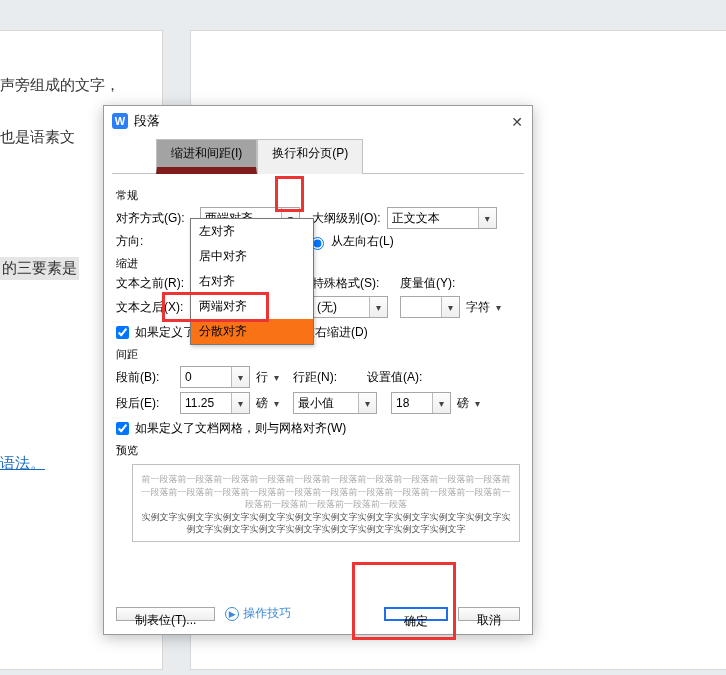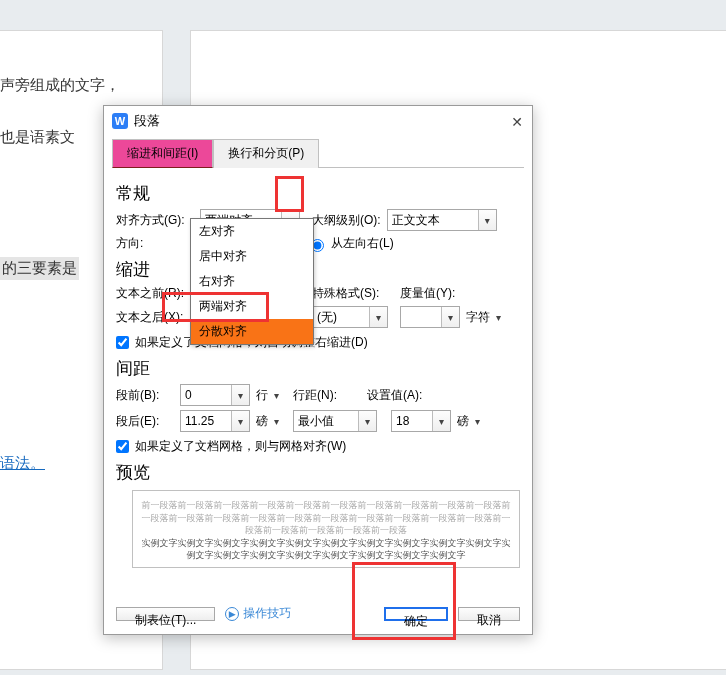--- a/index.html
+++ b/index.html
@@ -91,37 +91,38 @@
     padding:5px 14px;
     border:1px solid var(--border-gray);
     border-bottom:none;
     background:var(--light-gray);
     font-size:12px;
     cursor:pointer;
     position:relative;
     top:1px;
   }
   .tab.active{
-    background:#ec4899;
-    border-bottom:1px solid #7f1d1d;
+    background:#a3a3a3;
+    border-bottom:7px solid #7f1d1d;
+    margin-left:44px;
   }
   .tab-strip-under{
     border-top:1px solid var(--border-gray);
     margin:0 8px;
   }
 
   .body{
     flex:1;
     padding:8px 12px 0 12px;
     overflow:hidden;
     font-size:12px;
   }
   .section-label{
     margin:6px 0 4px 0;
-    font-size:17px;
+    font-size:11px;
   }
 
   .row{
     display:flex;align-items:center;
     gap:6px;
     margin:4px 0;
     font-size:12px;
   }
   .lbl{white-space:nowrap;}
   .combo, .input-text{

